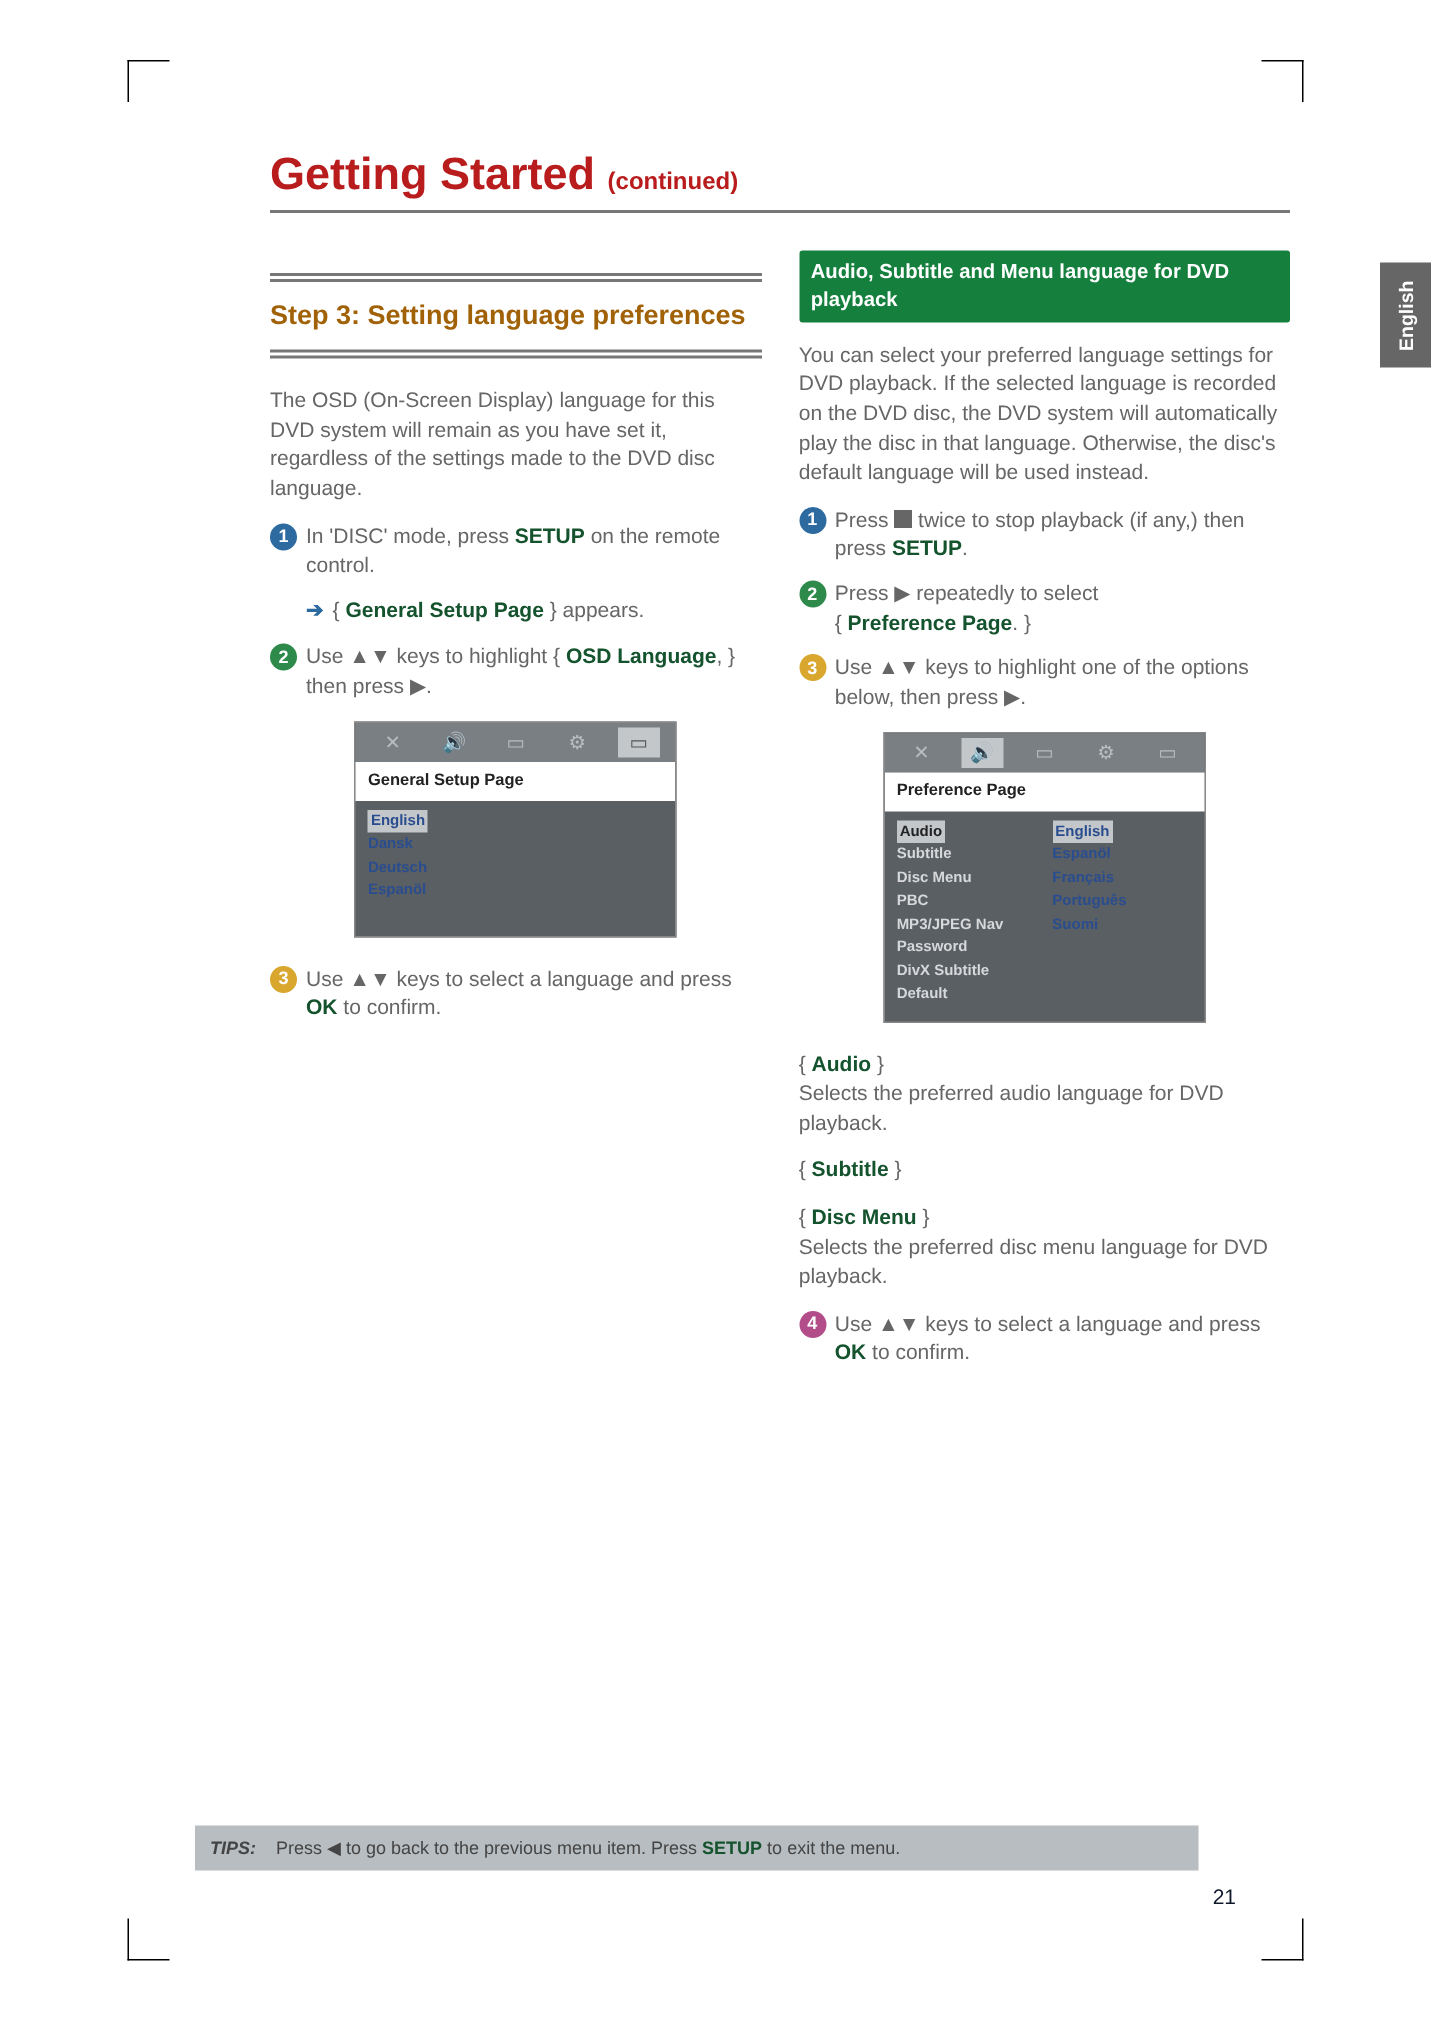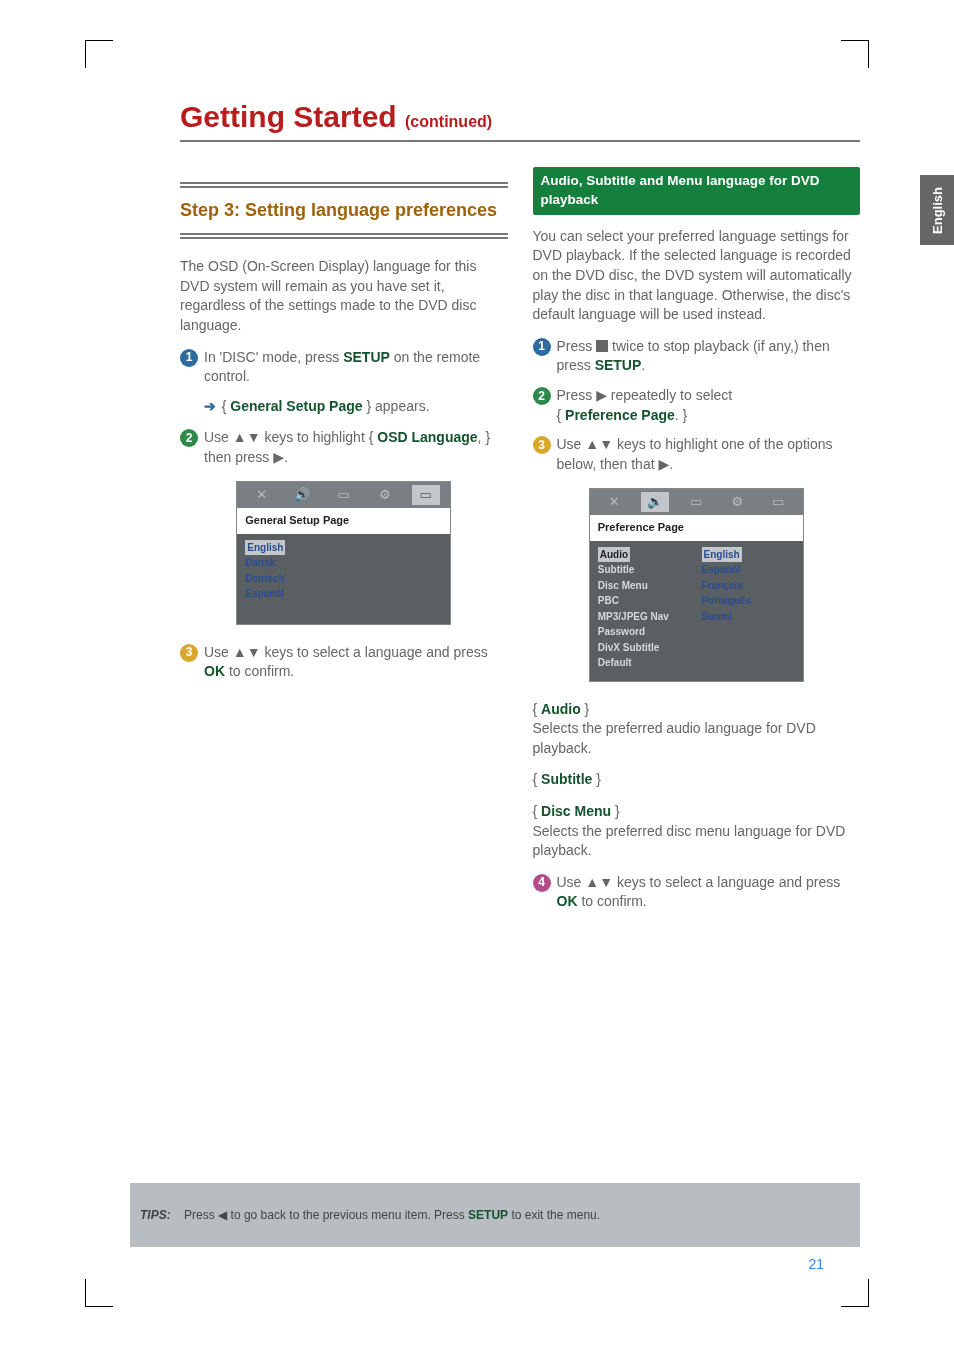--- a/index.html
+++ b/index.html
@@ -133,34 +133,34 @@
   .menu-right { flex: 1; font-weight: bold; line-height: 1.55; }
   .menu-left .hl { background: #c4c7ca; color: #222; display: inline-block; padding: 0 2px; }
   .menu-right .hl { background: #c4c7ca; color: #2a4d8f; display: inline-block; padding: 0 2px; }
   .menu-right div { color: #2a4d8f; }
   .menu-left div { color: #d6d8da; }
 
   .tips-bar {
     position: absolute;
     bottom: 100px;
     left: 130px;
-    width: 730px;
+    width: 669px;
     background: #b8bdc1;
     color: #444;
     font-size: 12px;
-    padding: 25px 10px;
+    padding: 8px 10px;
     font-style: normal;
   }
   .tips-bar .lbl { font-weight: bold; font-style: italic; margin-right: 10px; }
   .page-num {
     position: absolute;
     bottom: 75px;
     right: 130px;
     font-size: 14px;
-    color: #3b82f6;
+    color: #0f172a;
   }
   .tri { font-size: 12px; display:inline-block; }
   .sq { display: inline-block; width: 12px; height: 12px; background: #666; vertical-align: -1px; }
 </style>
 </head>
 <body>
 
 <div class="crop tl"></div>
 <div class="crop tr"></div>
 <div class="crop bl"></div>
@@ -245,21 +245,21 @@
       <div class="step-row">
         <span class="num-bullet nb2">2</span>
         <div class="step-text">
           <span>Press ▶ repeatedly to select</span><br>
           <span>{ </span><b>Preference Page</b><span>. }</span>
         </div>
       </div>
 
       <div class="step-row">
         <span class="num-bullet nb3">3</span>
-        <div class="step-text">Use ▲▼ keys to highlight one of the options below, then that ▶.</div>
+        <div class="step-text">Use ▲▼ keys to highlight one of the options below, then press ▶.</div>
       </div>
 
       <div class="menu-box">
         <div class="menu-tabs">
           <span class="ticon">✕</span>
           <span class="ticon" style="background:#c4c7ca;color:#555;">🔊</span>
           <span class="ticon">▭</span>
           <span class="ticon">⚙</span>
           <span class="ticon">▭</span>
         </div>

